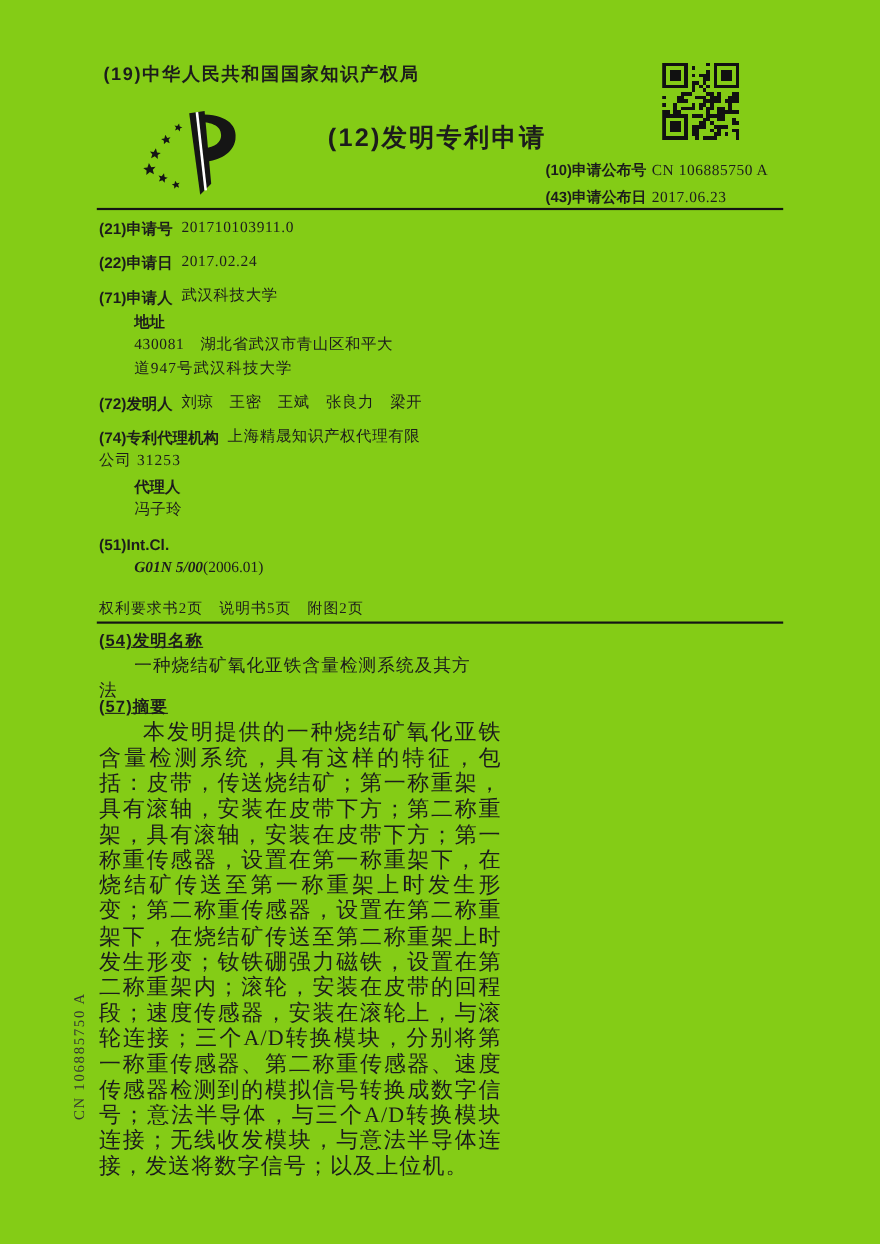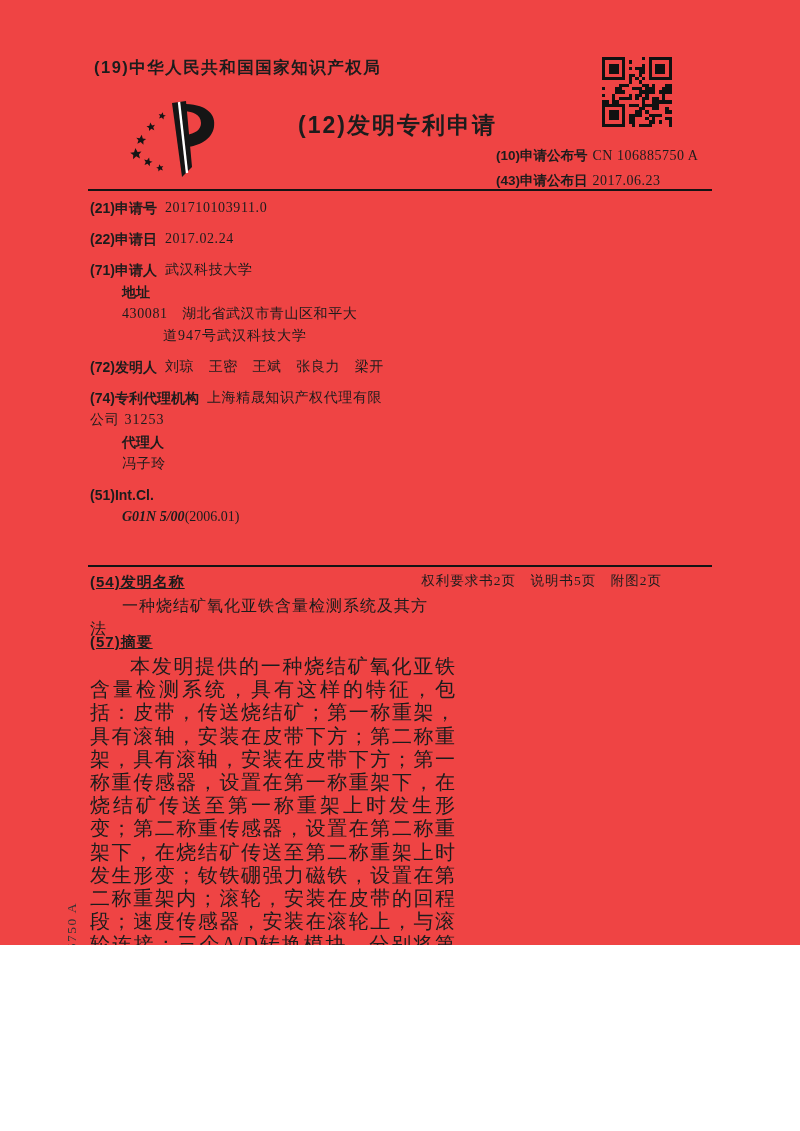--- a/index.html
+++ b/index.html
@@ -1,17 +1,17 @@
 <!DOCTYPE html>
 <html><head>
 <meta charset="utf-8">
 <style>
   html,body{margin:0;padding:0;background:#fff;}
   .page{
-    position:relative;width:800px;height:945px;background:#ef4444;
+    position:relative;width:800px;height:1131px;background:#84cc16;
     outline:1px solid #c6c6c6;overflow:hidden;color:#1c1c1c;
     font-family:"Liberation Serif","DejaVu Serif",serif;
   }
   .lblfont{font-family:"Liberation Sans","DejaVu Sans",sans-serif;font-weight:bold;}
   .valfont{font-family:"Liberation Serif","DejaVu Serif",serif;font-weight:normal;}
 
   .office{position:absolute;left:94px;top:57px;font-size:16.5px;letter-spacing:1.5px;}
   .logo{position:absolute;left:124px;top:99px;}
   .doc-type{position:absolute;left:298px;top:110px;font-size:23px;letter-spacing:2px;}
   .qr{position:absolute;left:602px;top:56px;width:70px;height:72px;}
@@ -30,22 +30,22 @@
   .entry{margin-bottom:9px;}
   .row{display:flex;}
   .row .lbl{white-space:nowrap;margin-right:8px;font-size:14px;}
   .row .val{letter-spacing:.6px;}
   .cjkgap{letter-spacing:1px;}
   .cont{letter-spacing:1px;}
   .sub{margin-left:32px;flex-direction:column;}
   .intcl-code{font-style:italic;font-weight:bold;font-family:"Liberation Serif",serif;}
   .intcl-ed{font-style:normal;}
 
-  .pages-info{position:absolute;left:90px;top:544px;width:572px;text-align:right;
-    font-size:13.5px;letter-spacing:1px;margin-top:28px;}
+  .pages-info{position:absolute;left:90px;top:544px;width:572px;
+    font-size:13.5px;letter-spacing:1px;}
 
   .sec-label{position:absolute;left:90px;font-size:15px;letter-spacing:1px;text-decoration:underline;}
   .title-label{top:573px;}
   .title-lines{position:absolute;left:90px;top:595px;width:368px;
     font-size:16px;letter-spacing:1px;line-height:22.5px;}
   .title-l1{padding-left:32px;}
   .abstract-label{top:633px;}
   .abstract{position:absolute;left:90px;top:655px;width:366px;
     font-size:20px;letter-spacing:1px;line-height:23.2px;
     text-align:justify;text-indent:2em;}
@@ -330,21 +330,21 @@
 
     <div class="entry">
       <div class="row">
         <span class="lbl lblfont">(71)申请人</span>
         <span class="val valfont cjkgap">武汉科技大学</span>
       </div>
       <div class="row sub">
         <span class="lbl lblfont">地址</span>
         <span class="val valfont cjkgap">430081　湖北省武汉市青山区和平大</span>
       </div>
-      <div class="cont valfont" style="margin-left:73px">道947号武汉科技大学</div>
+      <div class="cont valfont" style="margin-left:32px">道947号武汉科技大学</div>
     </div>
 
     <div class="entry">
       <div class="row">
         <span class="lbl lblfont">(72)发明人</span>
         <span class="val valfont cjkgap">刘琼　王密　王斌　张良力　梁开</span>
       </div>
     </div>
 
     <div class="entry">

